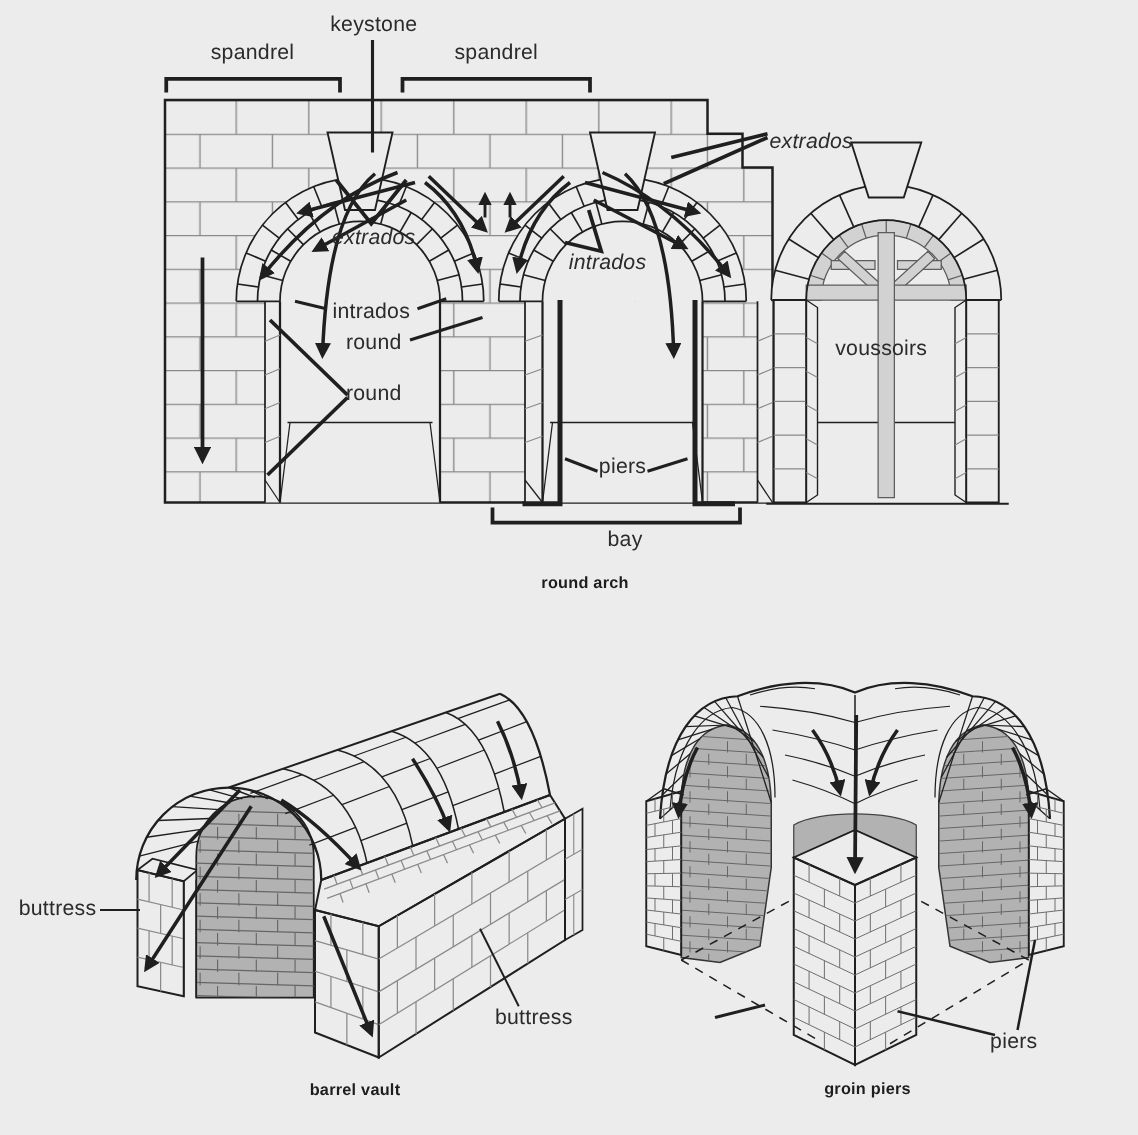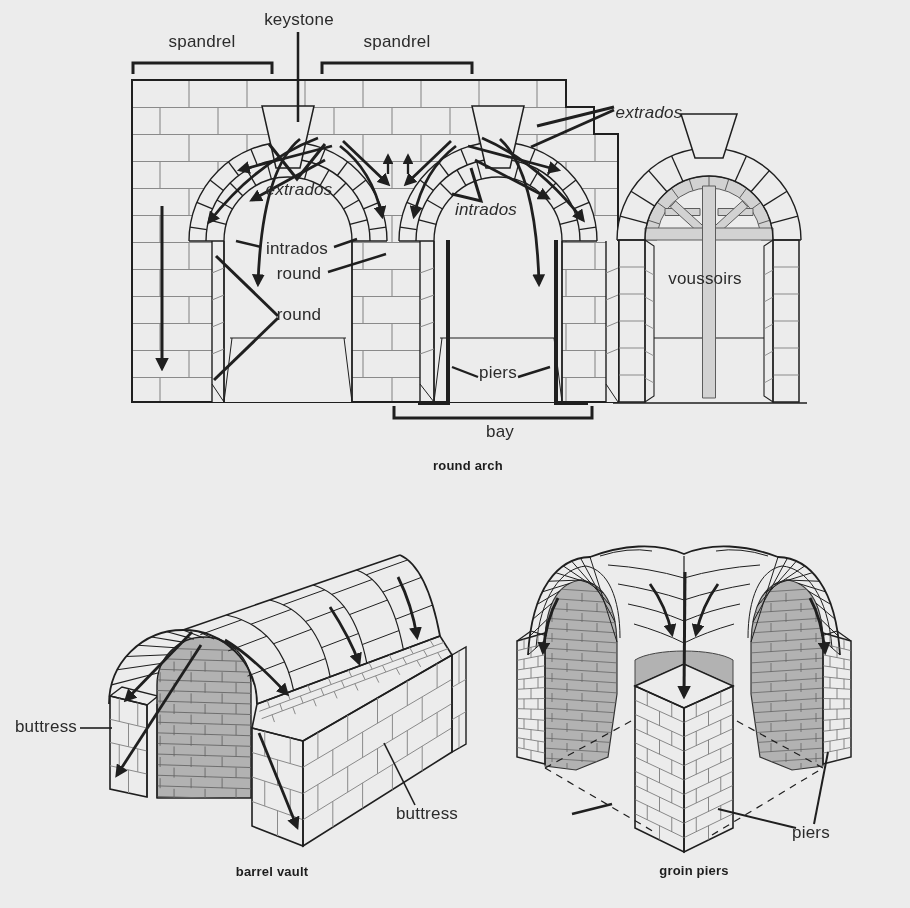--- a/index.html
+++ b/index.html
@@ -704,17 +704,17 @@
   <div class="lbl" style="left:297px;top:240px">intrados</div>
   <div class="lbl" style="left:299px;top:265px">round</div>
   <div class="lbl" style="left:299px;top:306px">round</div>
   <div class="lbl" style="left:705px;top:270px">voussoirs</div>
   <div class="lbl" style="left:498px;top:364px">piers</div>
   <div class="lbl" style="left:500px;top:423px">bay</div>
   <div class="lbl cap" style="left:468px;top:457px">round arch</div>
 
   <div class="lbl" style="left:46px;top:718px">buttress</div>
   <div class="lbl" style="left:427px;top:805px">buttress</div>
-  <div class="lbl cap" style="left:272px;top:863px">barrel vault</div>
+  <div class="lbl cap" style="left:284px;top:863px">barrel vault</div>
 
   <div class="lbl" style="left:811px;top:824px">piers</div>
   <div class="lbl cap" style="left:694px;top:862px">groin piers</div>
 </div>
 
 </body></html>

